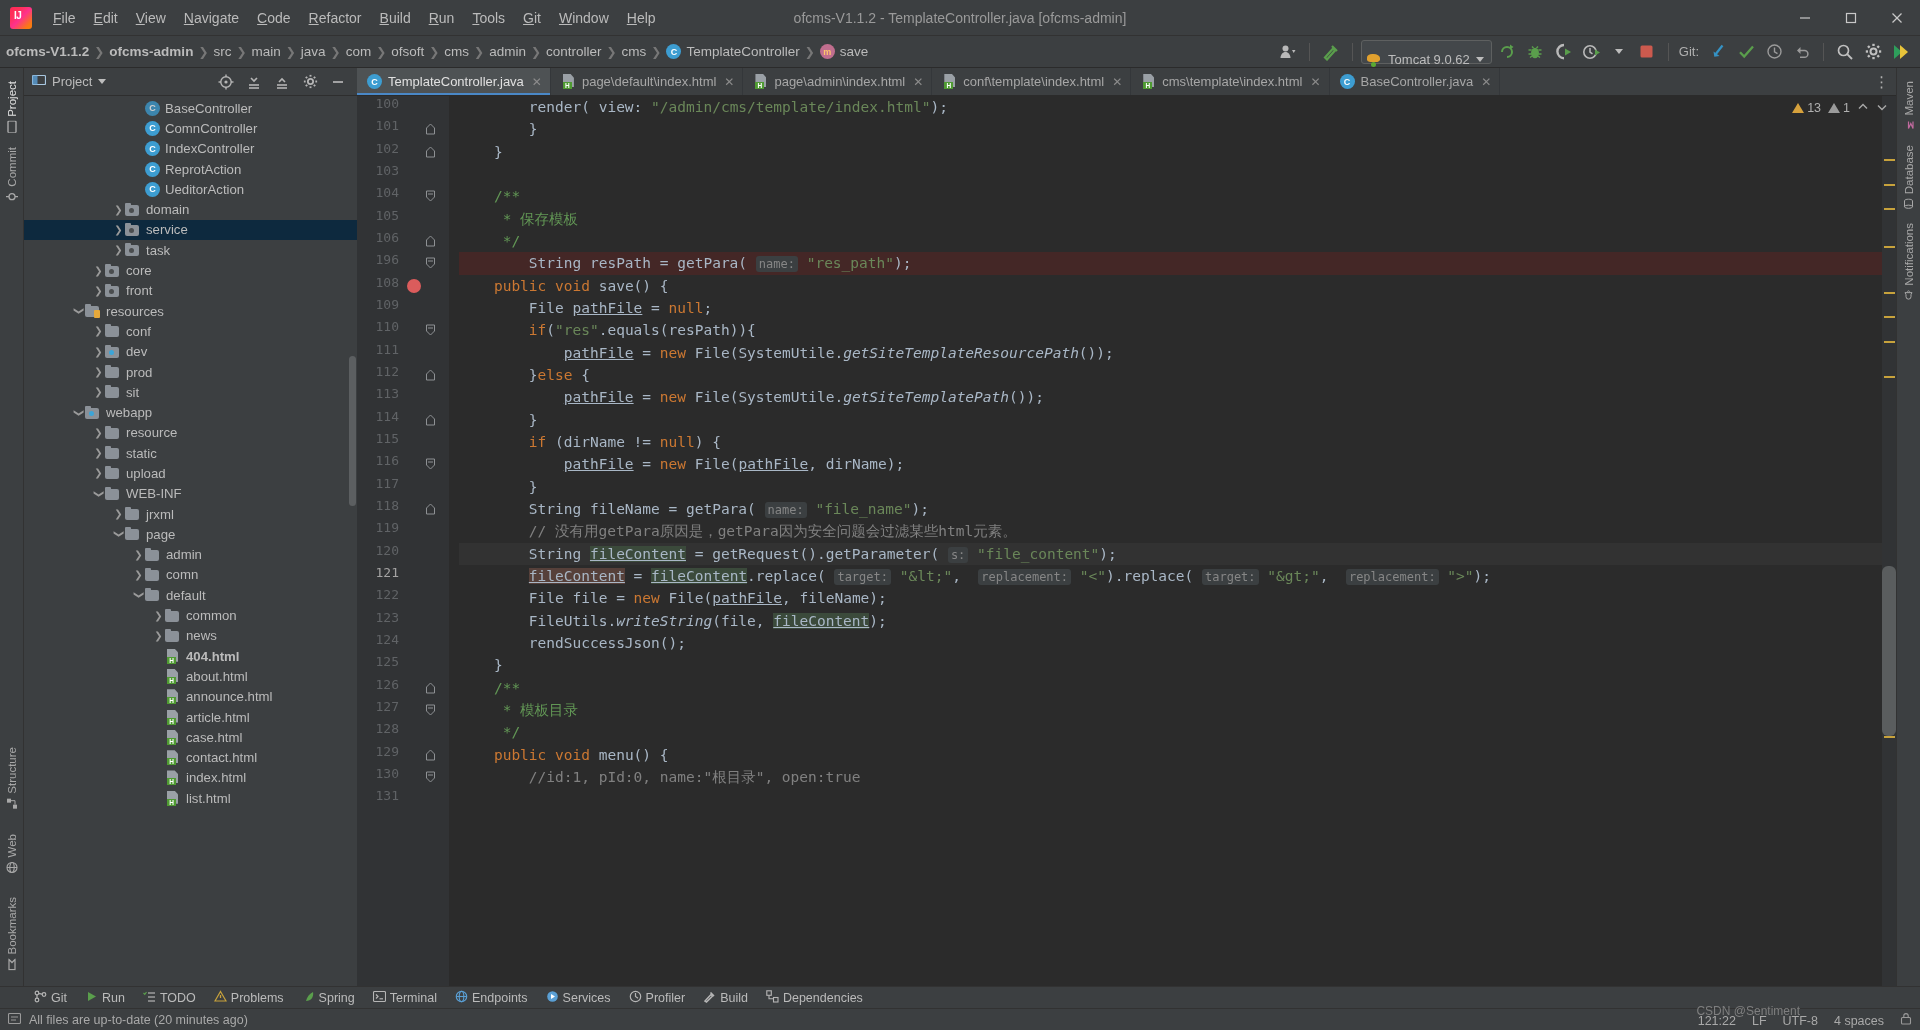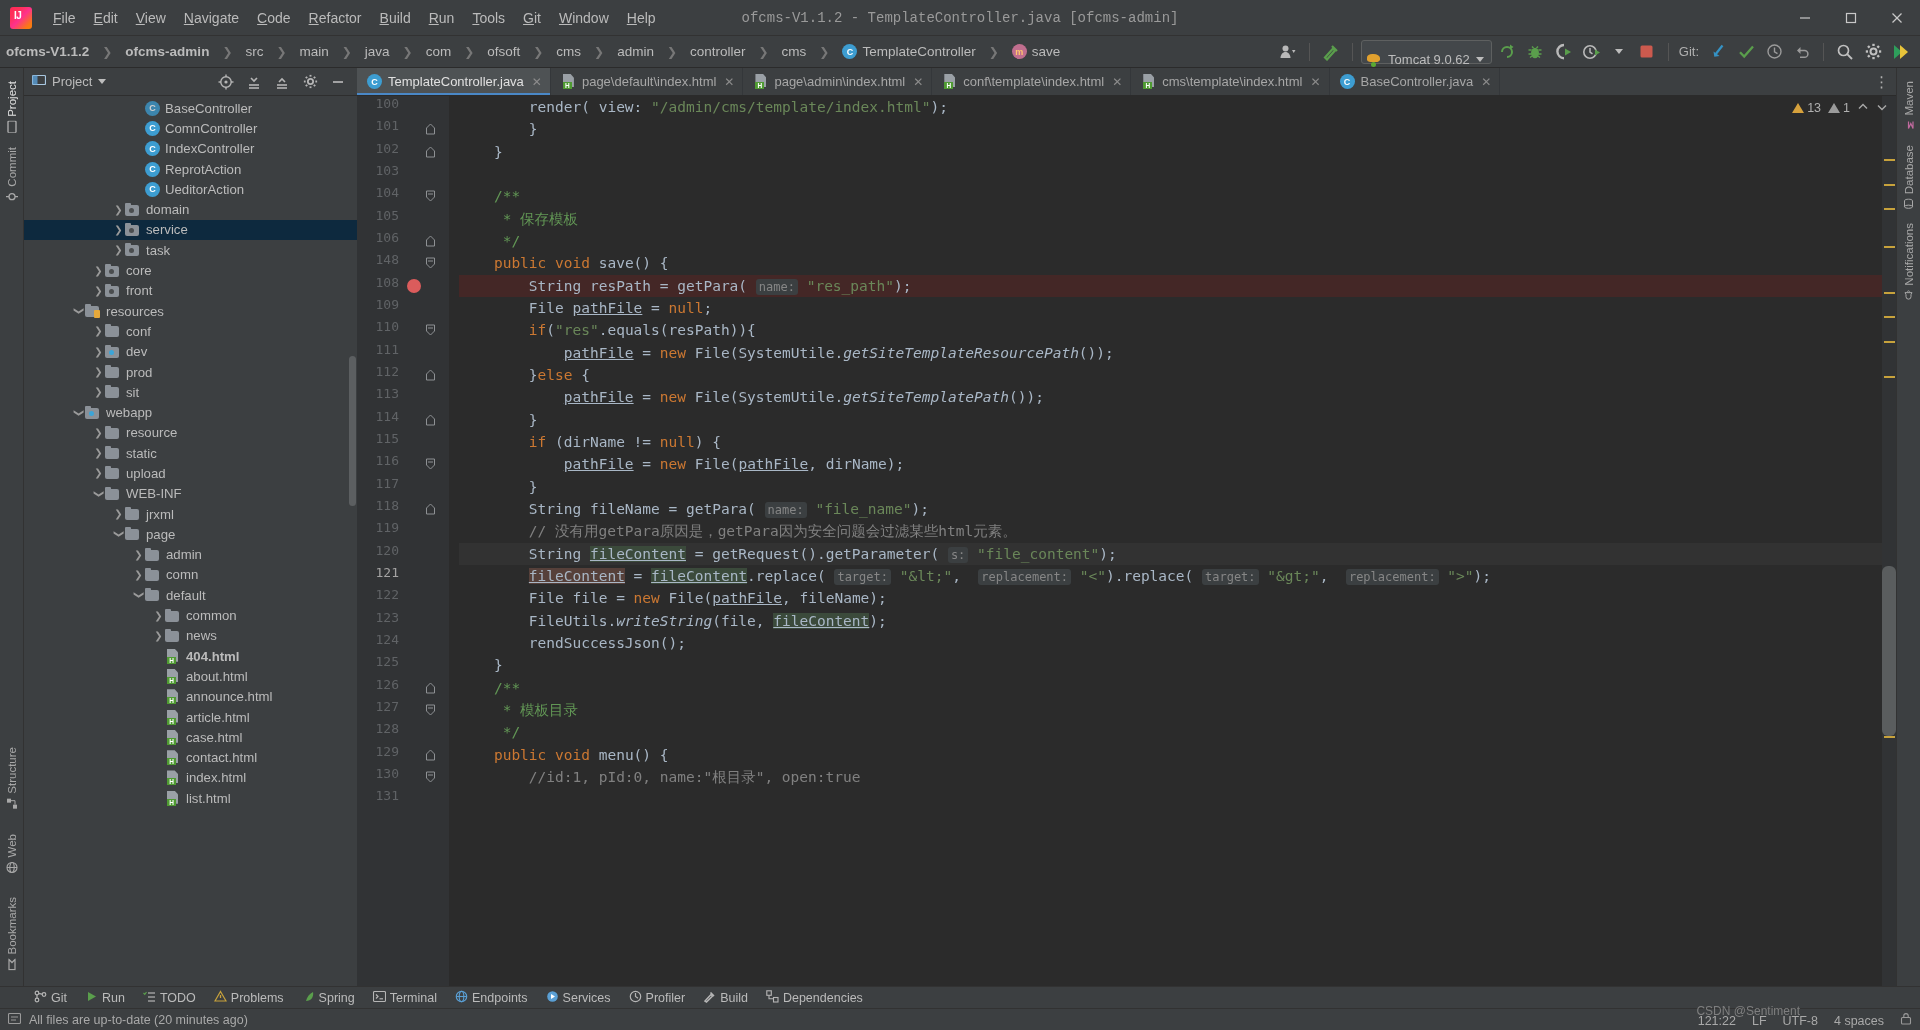--- a/index.html
+++ b/index.html
@@ -27,32 +27,32 @@
     content: "IJ"; position: absolute; left: 4px; top: 3px; font-size: 10px;
     font-weight: bold; color: #fff; letter-spacing: -0.5px;
   }
   .menu-item {
     padding: 4px 9px; font-size: 14px; color: #bbbbbb; cursor: default;
     white-space: nowrap;
   }
   .menu-item u { text-decoration: underline; }
   .window-title {
     position: absolute; left: 0; right: 0; text-align: center;
-    font-size: 14px; color: #9a9a9a; pointer-events: none; font-family: Liberation Mono, monospace;
+    font-size: 14px; color: #9a9a9a; pointer-events: none;
   }
   .win-ctrls { margin-left: auto; display: flex; align-items: center; z-index: 3; }
   .win-btn {
     width: 46px; height: 34px; display: flex; align-items: center;
     justify-content: center; color: #c8c8c8; font-size: 15px;
   }
 
   
   .navbar {
     height: 32px; background: #3c3f41; display: flex; align-items: center;
-    padding: 0 6px; border-bottom: 1px solid #2b2b2b; gap: 8px; justify-content: space-between;
+    padding: 0 6px; border-bottom: 1px solid #2b2b2b; gap: 0; justify-content: space-between;
   }
   .crumb { display: flex; align-items: center; color: #bbbbbb; font-size: 13.5px; }
   .crumb.bold { font-weight: bold; }
   .crumb-sep { color: #777; margin: 0 5px; font-size: 12px; }
   .crumb-ico {
     width: 15px; height: 15px; border-radius: 50%; margin-right: 5px;
     display: inline-flex; align-items: center; justify-content: center;
     font-size: 9px; color: #fff; font-weight: bold; flex: none;
   }
   .crumb-ico.cls { background: #3d9dd1; }
@@ -832,21 +832,21 @@
           <div class="gline">
             <span class="gnum">105</span>
           </div>
           <div class="gline">
             <span class="gnum">106</span>
             <span class="fold"><svg width="11" height="12" viewBox="0 0 11 12">
                 <path d="M1.5 11h8V5l-4-4-4 4z" fill="none" stroke="#8e9194" stroke-width="1"></path>
               </svg></span>
           </div>
           <div class="gline">
-            <span class="gnum">148</span>
+            <span class="gnum">196</span>
             <span class="fold"><svg width="11" height="12" viewBox="0 0 11 12">
                 <path d="M1.5 1h8v6l-4 4-4-4z" fill="none" stroke="#8e9194" stroke-width="1"></path>
                 <line x1="3" y1="4" x2="8" y2="4" stroke="#8e9194" stroke-width="1"></line>
               </svg></span>
           </div>
           <div class="gline">
             <span class="gnum">108</span>
             <span class="bp"></span>
           </div>
           <div class="gline">
@@ -951,22 +951,22 @@
           </div>
         </div>
       <div class="codecol" id="codecol">
           <div class="cline"><span class="id">        render( view: <span class="str">"/admin/cms/template/index.html"</span>);</span></div>
           <div class="cline"><span class="id">        }</span></div>
           <div class="cline"><span class="id">    }</span></div>
           <div class="cline"><span class="id"></span></div>
           <div class="cline">    <span class="doc">/**</span></div>
           <div class="cline">     <span class="doc">* 保存模板</span></div>
           <div class="cline">     <span class="doc">*/</span></div>
+          <div class="cline bpline"><span class="id">        String resPath = getPara( <span class="hint">name:</span> <span class="str">"res_path"</span>);</span></div>
           <div class="cline"><span class="id">    <span class="kw">public</span> <span class="kw">void</span> save() {</span></div>
-          <div class="cline bpline"><span class="id">        String resPath = getPara( <span class="hint">name:</span> <span class="str">"res_path"</span>);</span></div>
           <div class="cline"><span class="id">        File <span class="ul">pathFile</span> = <span class="kw">null</span>;</span></div>
           <div class="cline"><span class="id">        <span class="kw">if</span>(<span class="str">"res"</span>.equals(resPath)){</span></div>
           <div class="cline"><span class="id">            <span class="ul">pathFile</span> = <span class="kw">new</span> File(SystemUtile.<span class="statm">getSiteTemplateResourcePath</span>());</span></div>
           <div class="cline"><span class="id">        }<span class="kw">else</span> {</span></div>
           <div class="cline"><span class="id">            <span class="ul">pathFile</span> = <span class="kw">new</span> File(SystemUtile.<span class="statm">getSiteTemplatePath</span>());</span></div>
           <div class="cline"><span class="id">        }</span></div>
           <div class="cline"><span class="id">        <span class="kw">if</span> (dirName != <span class="kw">null</span>) {</span></div>
           <div class="cline"><span class="id">            <span class="ul">pathFile</span> = <span class="kw">new</span> File(<span class="ul">pathFile</span>, dirName);</span></div>
           <div class="cline"><span class="id">        }</span></div>
           <div class="cline"><span class="id">        String fileName = getPara( <span class="hint">name:</span> <span class="str">"file_name"</span>);</span></div>

